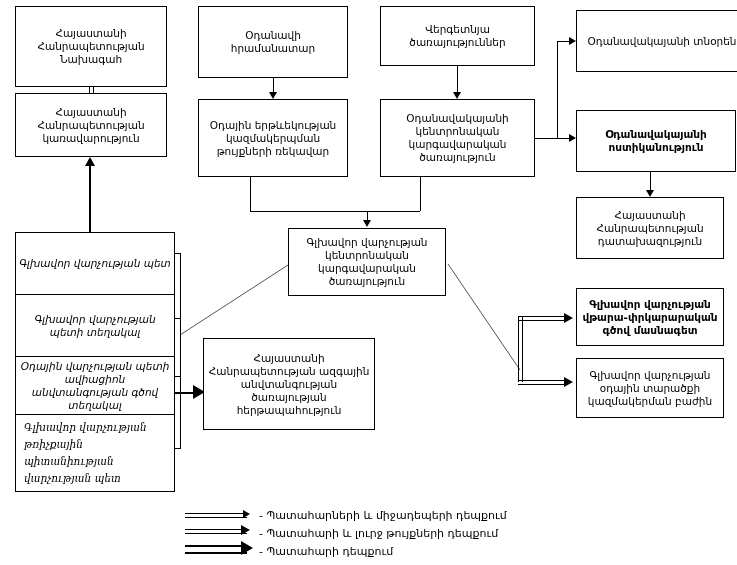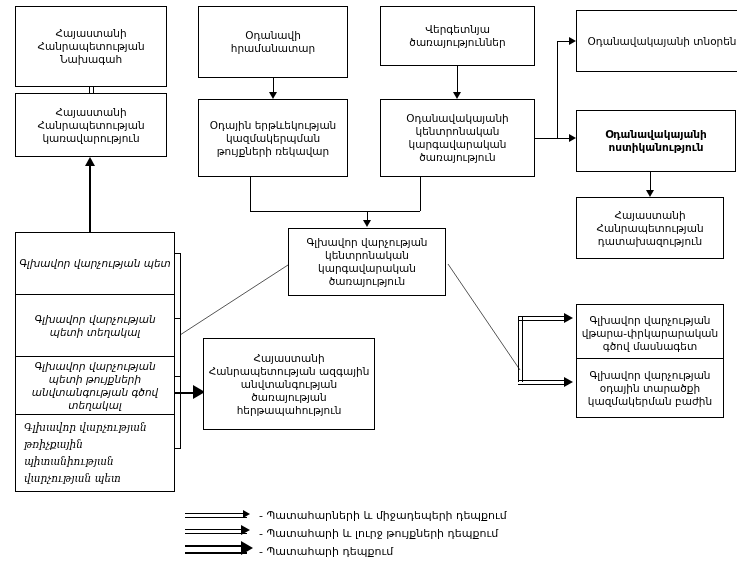--- a/index.html
+++ b/index.html
@@ -108,28 +108,28 @@
   <div class="box" style="left:576px;top:10px;width:172px;height:62px;">Օդանավակայանի տնօրեն</div>
 
   <div class="box" style="left:576px;top:110px;width:160px;height:62px;font-weight:bold;">Օդանավակայանի ոստիկանություն</div>
 
   <div class="box" style="left:576px;top:197px;width:148px;height:62px;">Հայաստանի Հանրապետության դատախազություն</div>
 
   <div class="box" style="left:288px;top:228px;width:158px;height:68px;">Գլխավոր վարչության կենտրոնական կարգավարական ծառայություն</div>
 
   <div class="box" style="left:203px;top:338px;width:172px;height:92px;">Հայաստանի Հանրապետության ազգային անվտանգության ծառայության հերթապահություն</div>
 
-  <div class="box" style="left:576px;top:304px;width:148px;height:58px;">Գլխավոր վարչության վթարա-փրկարարական գծով մասնագետ</div>
+  <div class="box" style="left:576px;top:288px;width:148px;height:58px;font-weight:bold;">Գլխավոր վարչության վթարա-փրկարարական գծով մասնագետ</div>
 
   <div class="box" style="left:576px;top:358px;width:148px;height:60px;">Գլխավոր վարչության oդային տարածքի կազմակերման բաժին</div>
 
   <div class="stack" style="left:15px;top:232px;width:160px;height:260px;font-style:italic;">
     <div class="cell" style="height:62px;">Գլխավոր վարչության պետ</div>
     <div class="cell" style="height:62px;">Գլխավոր վարչության պետի տեղակալ</div>
-    <div class="cell" style="height:58px;">Գլխավոր վարչության պետի թույքների անվտանգության գծով տեղակալ</div>
+    <div class="cell" style="height:58px;">Օդային վարչության պետի ավիացիոն անվտանգության գծով տեղակալ</div>
     <div class="cell serif last" style="height:76px;">Գլխավոր վարչության թռիչքային պիտանիության վարչության պետ</div>
   </div>
 
   <div class="dbl v" style="left:89px;top:78px;height:15px;"></div>
   <div class="arrow up" style="left:85px;top:69px;"></div>
 
   <div class="ln thick v" style="left:89px;top:166px;height:66px;"></div>
   <div class="arrow up" style="left:85px;top:157px;"></div>
 
   <div class="ln v" style="left:273px;top:78px;height:14px;"></div>

